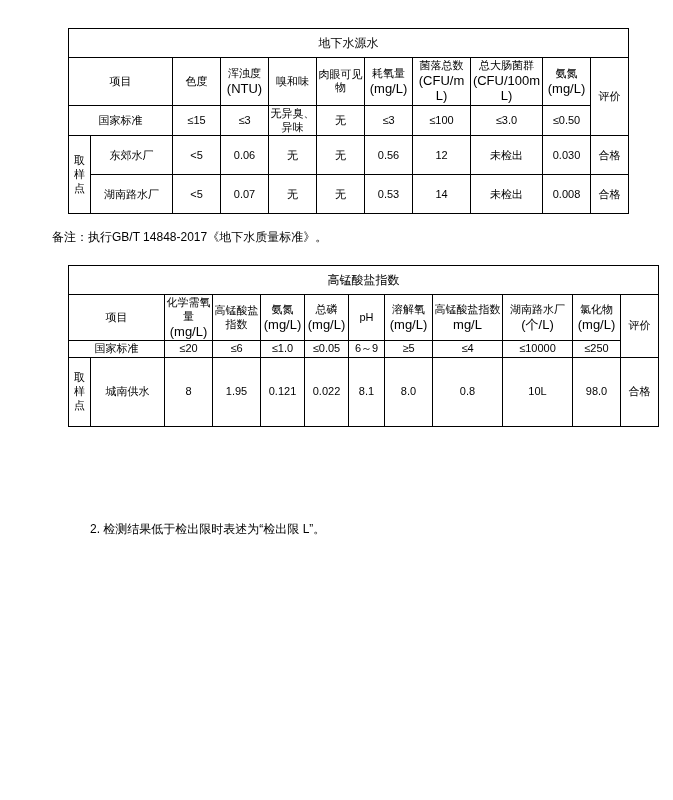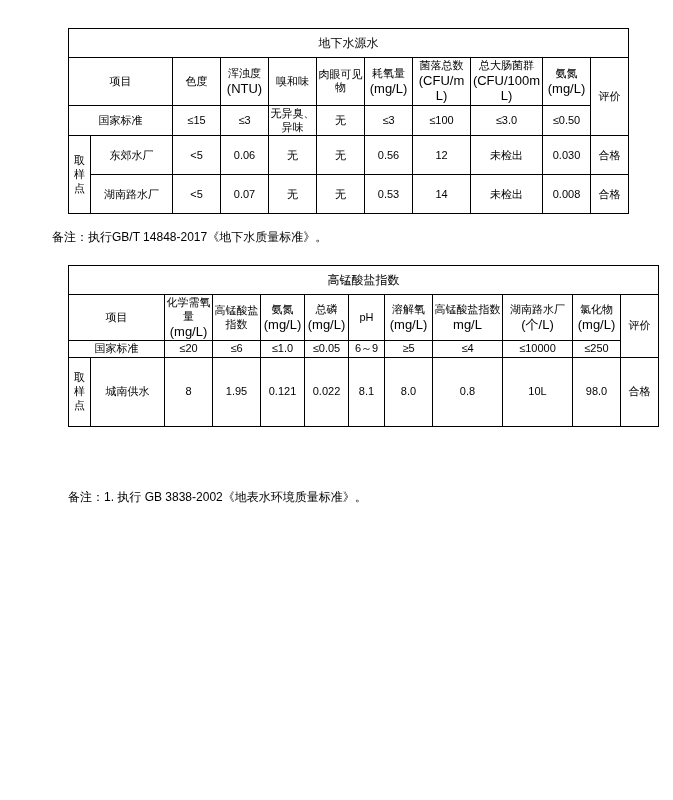--- a/index.html
+++ b/index.html
@@ -284,15 +284,15 @@
           <td>8.0</td>
           <td>0.8</td>
           <td>10L</td>
           <td>98.0</td>
           <td>合格</td>
         </tr>
       </tbody>
     </table>
   </div>
 
-  <div class="note note2">备注：1. 执行 GB 3838-2002《地表水环境质量标准》。</div>
+  <div class="note note3">2. 检测结果低于检出限时表述为“检出限 L”。</div>
 
 </div>
 
 </body></html>

